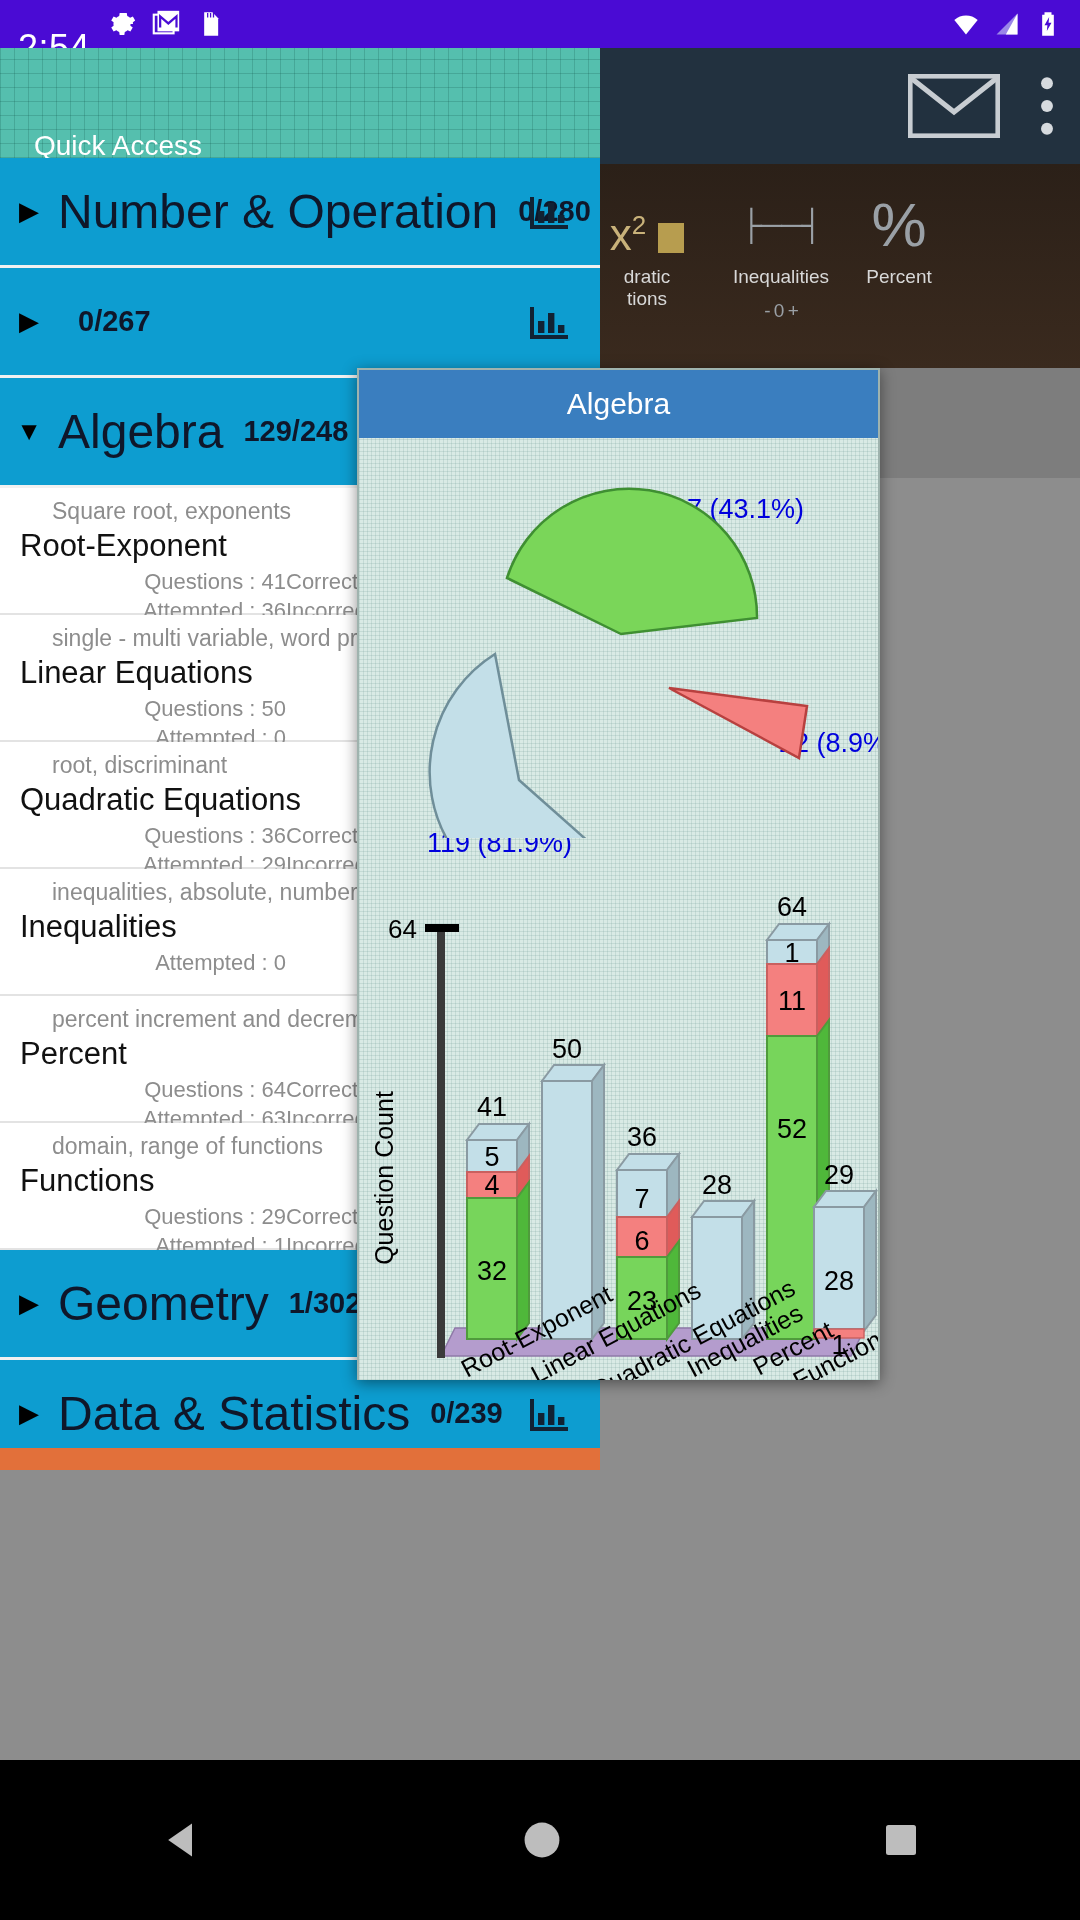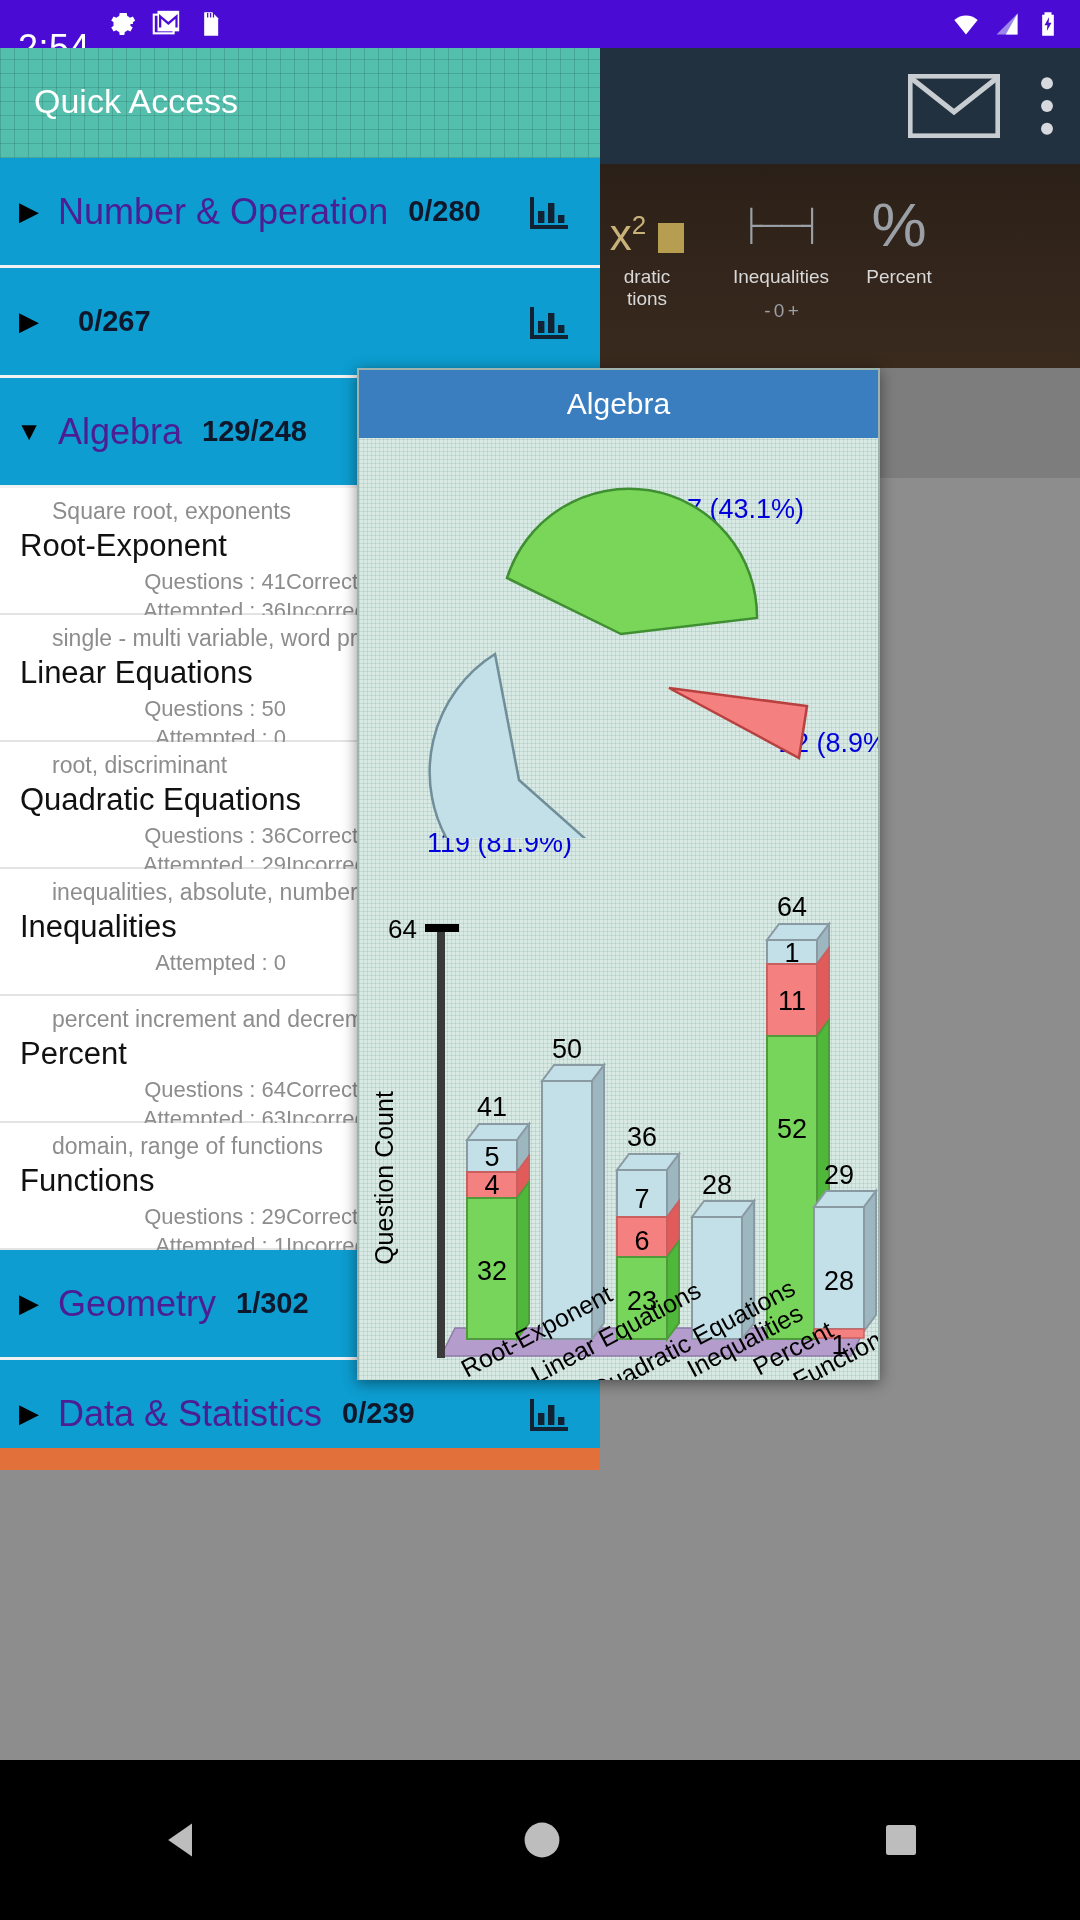--- a/index.html
+++ b/index.html
@@ -25,25 +25,25 @@
   #rpGrey { position:absolute; left:600px; top:320px; width:480px; height:110px; background:#7d7d7d; }
 
   
   #leftList { position:absolute; left:0; top:0; width:600px; height:1400px; background:#fff; }
   #qaHeader { position:relative; height:110px; background:#55bfae; overflow:hidden; }
   #qaHeader::before { content:""; position:absolute; inset:0;
      background-image:
        repeating-linear-gradient(0deg, rgba(0,60,50,.18) 0 1px, transparent 1px 14px),
        repeating-linear-gradient(90deg, rgba(0,60,50,.18) 0 1px, transparent 1px 14px);
   }
-  #qaHeader span { position:relative; display:block; padding:34px 0 0 34px; color:#fff; font-size:34px; }
+  #qaHeader span { position:relative; display:block; padding:34px 0 0 34px; color:#fff; font-size:28px;margin-top:48px; }
 
   .cat { position:relative; height:110px; background:#0d9dd0; display:flex; align-items:center; border-bottom:3px solid #f1f1f1; }
   .cat .arrow { width:58px; text-align:center; font-size:26px; color:#000; }
-  .cat .nm { color:#4c1d95; font-size:36px;text-align:right; }
+  .cat .nm { color:#0f172a; font-size:48px;text-align:right; }
   .cat .frac { color:#0f172a; font-size:29px; font-weight:bold; margin-left:20px; }
   .cat .barico { position:absolute; right:30px; top:50%; transform:translateY(-50%); }
 
   .sub { position:relative; height:127px; background:#fff; border-bottom:2px solid #e3e3e3; padding:10px 0 0 20px; }
   .sub .desc { color:#8d8d8d; font-size:23px; padding-left:32px; }
   .sub .ttl { color:#111; font-size:31px; margin-top:3px; }
   .sub .stats { margin-top:3px; padding-left:34px; position:relative; }
   .sub .stats .ln { display:flex; color:#8d8d8d; font-size:22px; line-height:29px;text-align:right; }
   .sub .stats .ln .a { width:232px; }
   .sub .stats .ln .b { }

